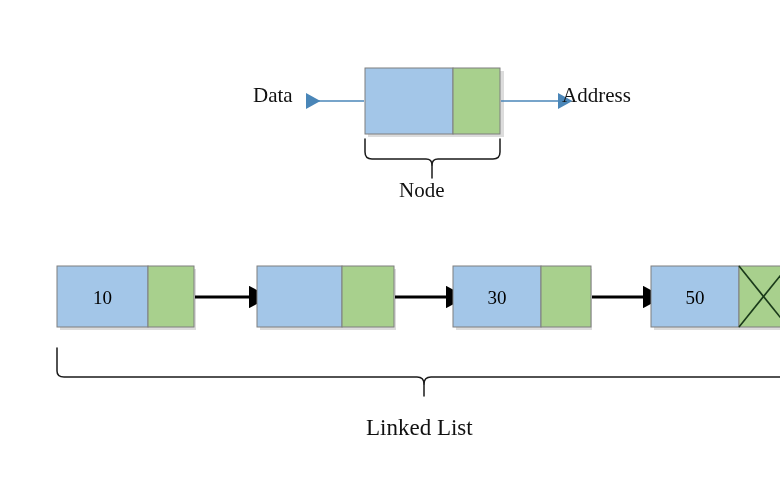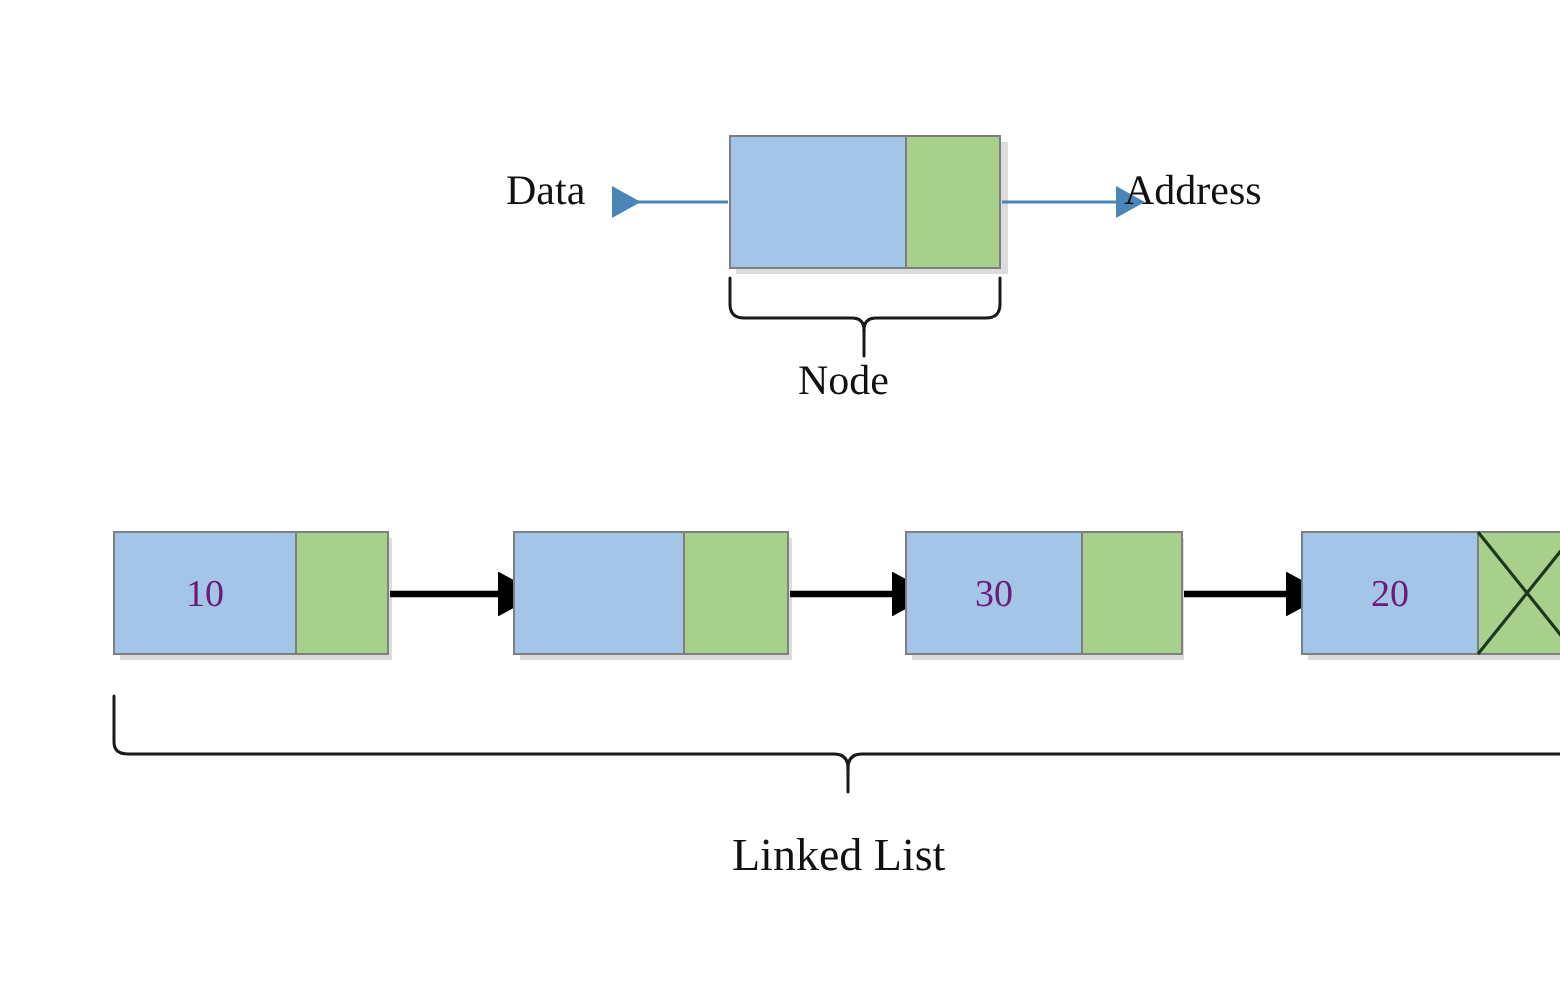--- a/index.html
+++ b/index.html
@@ -52,21 +52,21 @@
   }
   .lbl-linkedlist {
     left: 335px;
     top: 416px;
     font-size: 23px;
   }
   .nodeval {
     position: absolute;
     font-family: "Liberation Serif", "DejaVu Serif", serif;
     font-size: 19px;
-    color: #701a75;
+    color: #000000;
     text-align: center;
     line-height: 1;
   }
 </style>
 </head>
 <body>
 
 <div id="canvas">
 
   <svg class="layer" viewBox="0 0 780 501" xmlns="http://www.w3.org/2000/svg">
@@ -145,15 +145,15 @@
 
   <div class="lbl lbl-node">Node</div>
 
   <div class="lbl lbl-linkedlist">Linked List</div>
 
   <div class="nodeval" style="left:26px; top:288px; width:91px;">10</div>
 
 
   <div class="nodeval" style="left:422px; top:288px; width:88px;">30</div>
 
-  <div class="nodeval" style="left:620px; top:288px; width:88px;">20</div>
+  <div class="nodeval" style="left:620px; top:288px; width:88px;">50</div>
 
 </div>
 
 </body></html>

